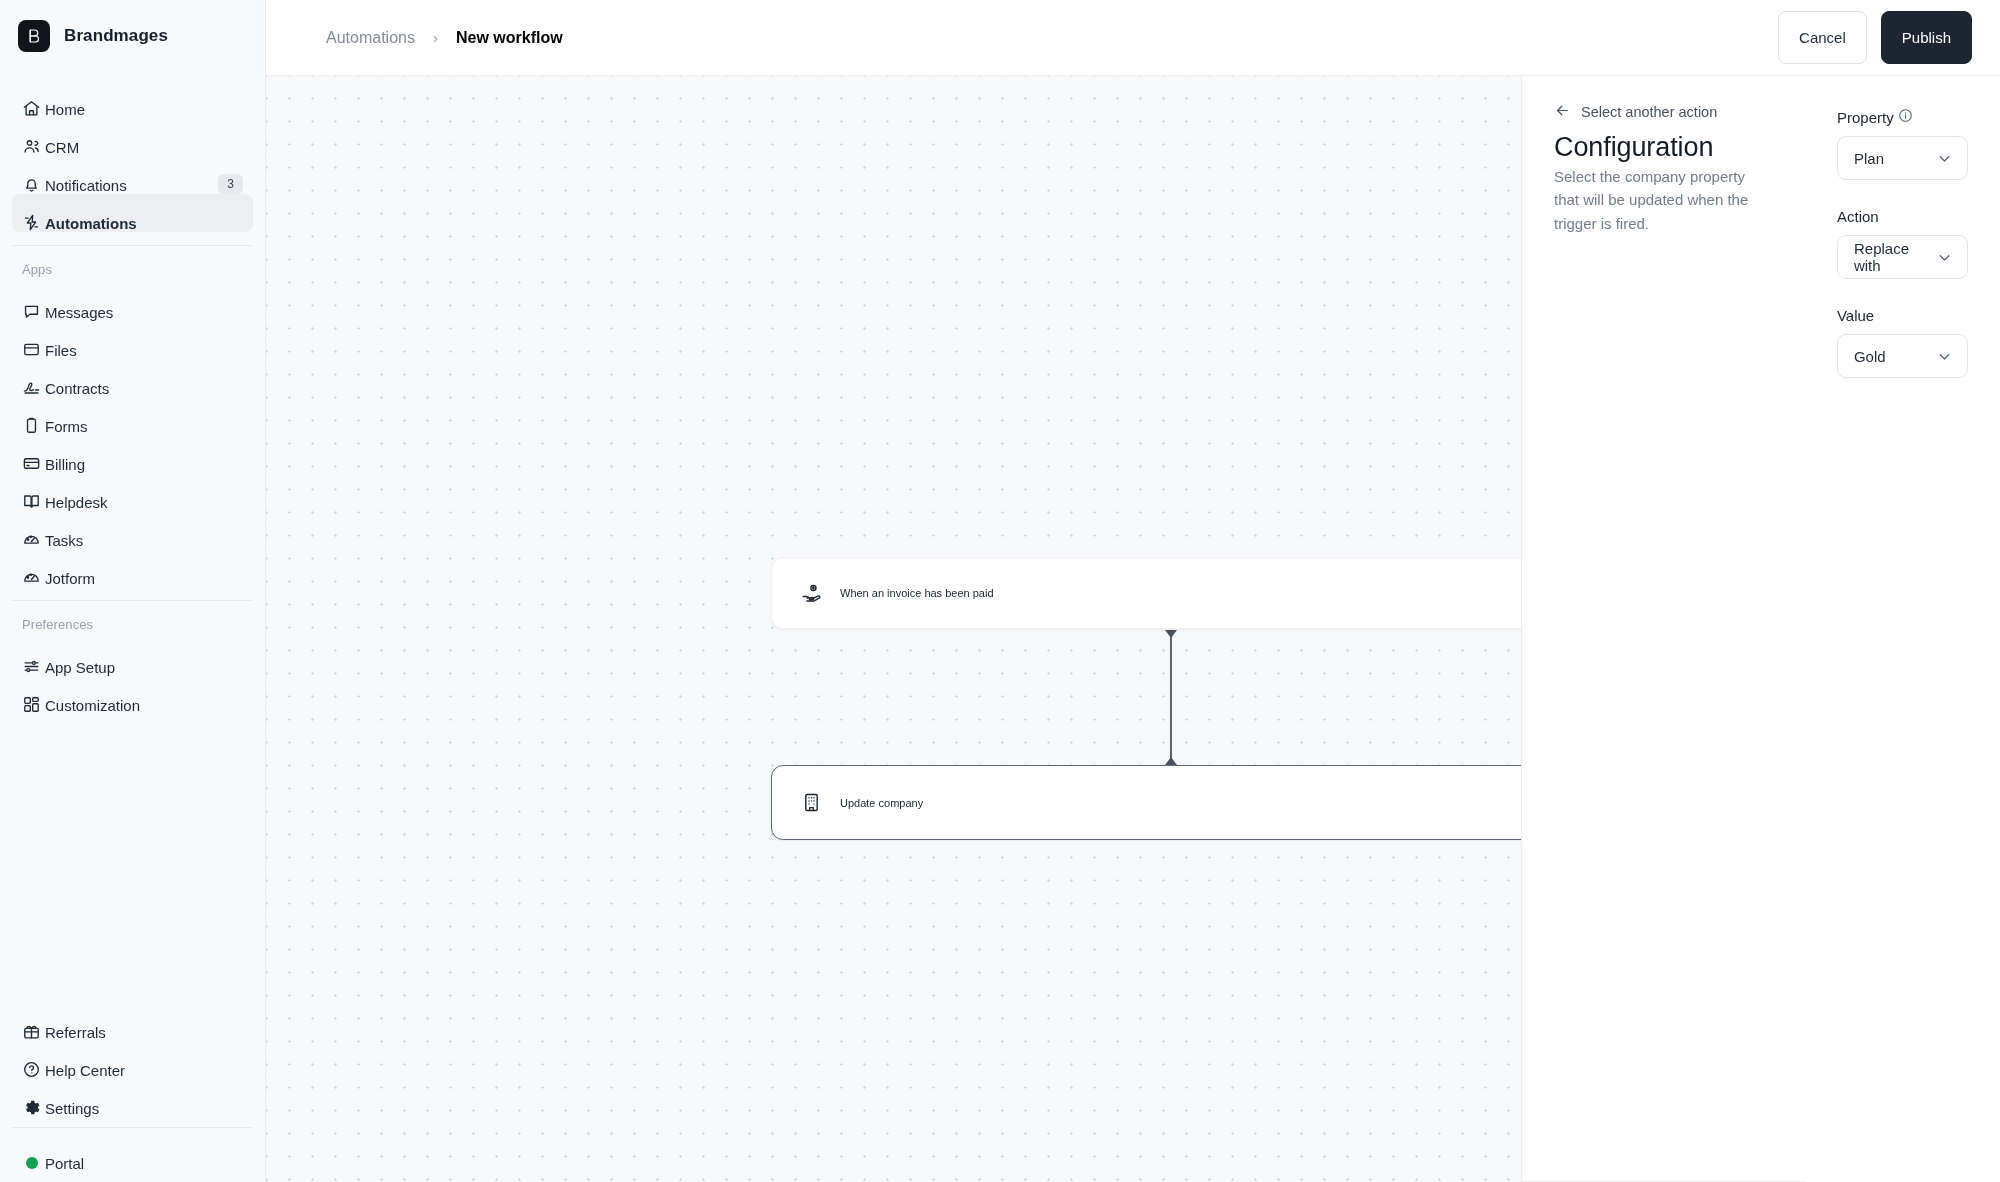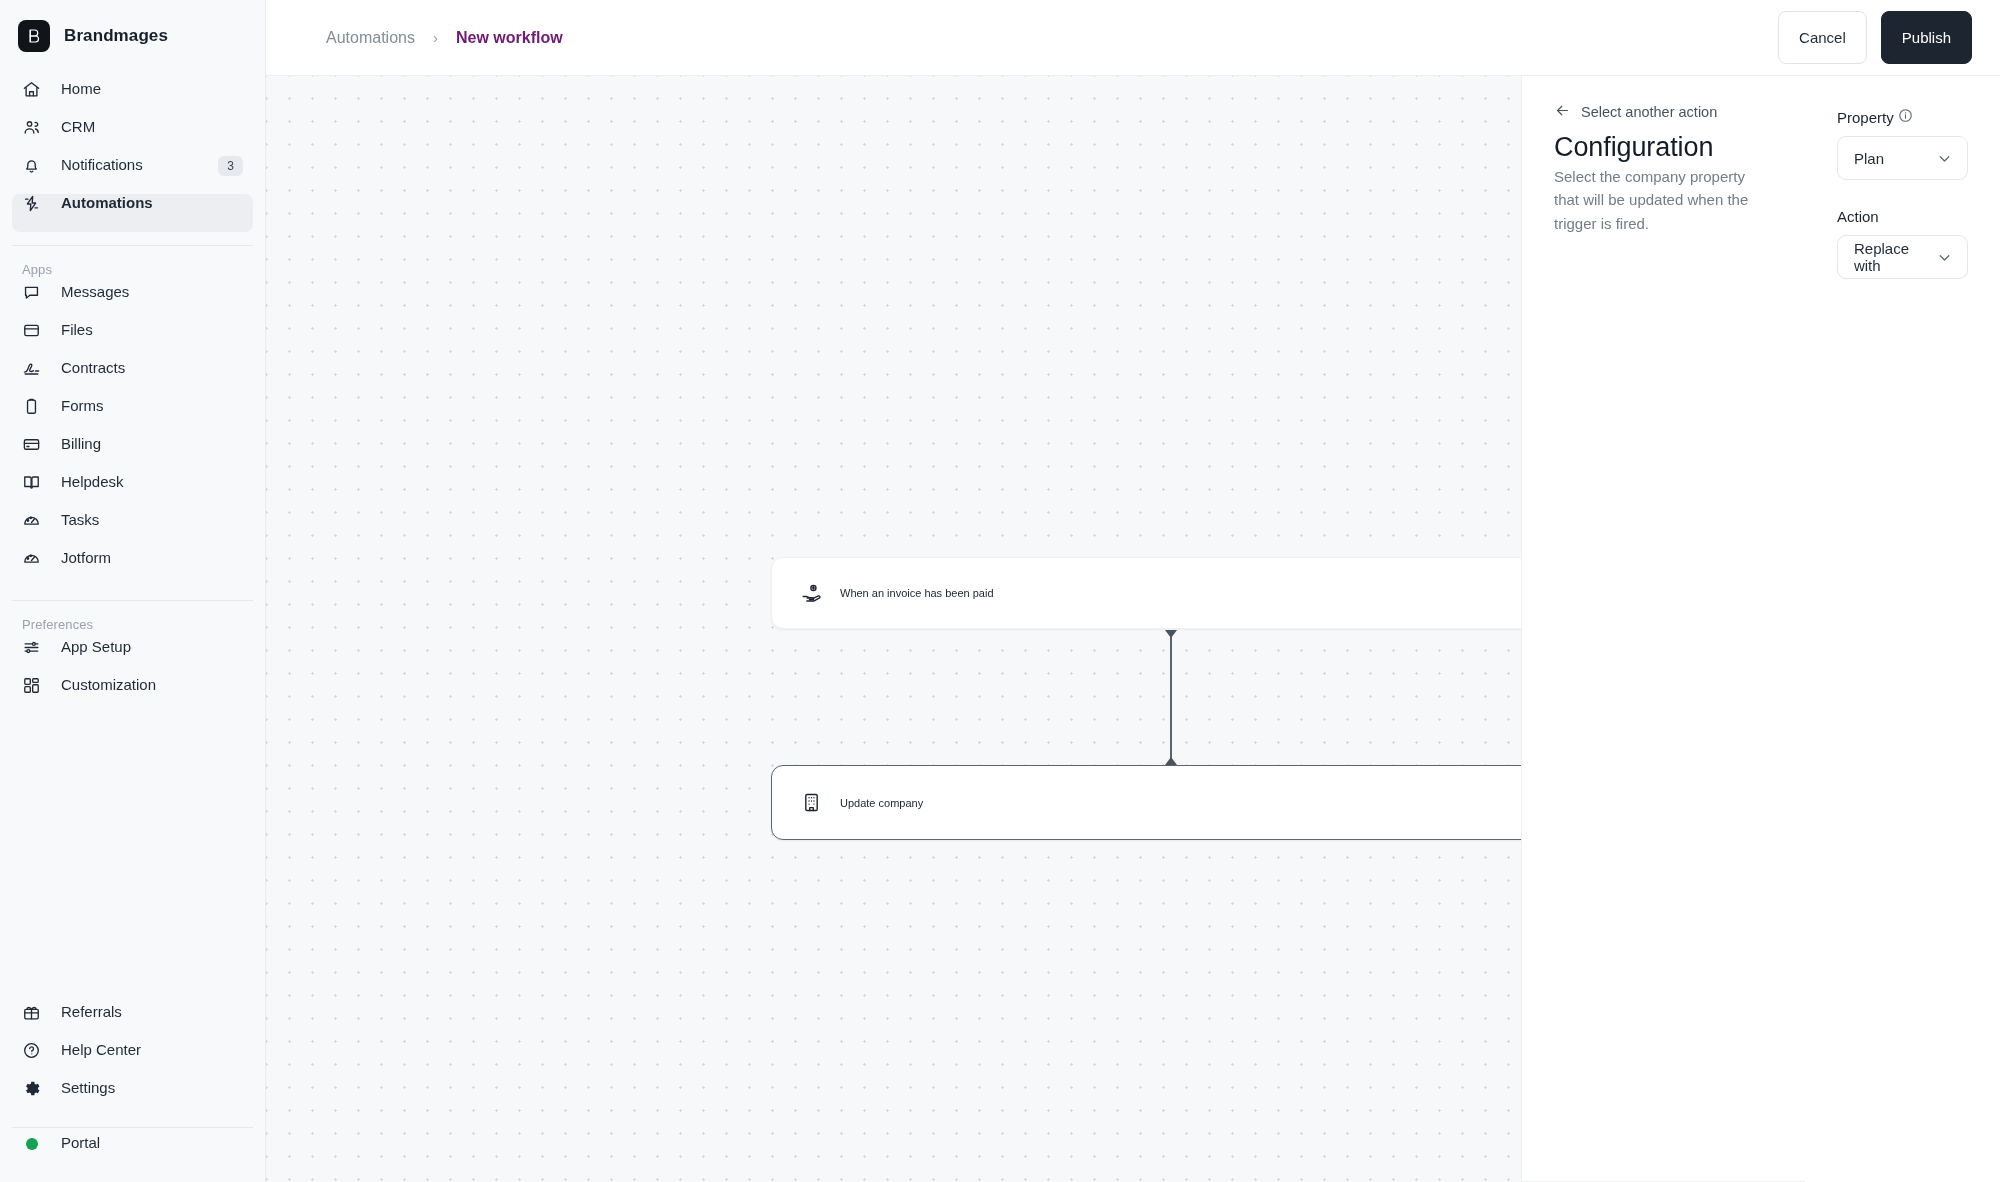--- a/index.html
+++ b/index.html
@@ -30,21 +30,21 @@
     background: #111418;
     display: flex; align-items: center; justify-content: center;
     flex: 0 0 32px;
   }
   .brand-name {
     font-size: 17px; font-weight: 700; color: #16202c; letter-spacing: .1px;
   }
 
   .nav { padding: 8px 12px 0 12px; }
   .nav-item {
-    display: flex; align-items: flex-start; gap: 20px;
+    display: flex; align-items: flex-end; gap: 4px;
     height: 38px; padding: 0 10px;
     border-radius: 8px; cursor: pointer;
     color: #1f2a37; font-size: 15px;
     position: relative;
   }
   .nav-item.active { background: #eceef2; font-weight: 600; }
   .nav-item .ico { width: 19px; height: 19px; flex: 0 0 19px; display:flex; align-items:center; justify-content:center; }
   .nav-item .ico svg { display:block; }
   .nav-label { flex: 1 1 auto; white-space: nowrap; }
   .badge {
@@ -70,21 +70,21 @@
   .topbar {
     height: 76px; flex: 0 0 76px;
     display: flex; align-items: center;
     padding: 0 28px 0 60px;
     background: #ffffff;
     border-bottom: 1px solid #eceef1;
   }
   .crumbs { display: flex; align-items: center; gap: 18px; }
   .crumb-root { font-size: 16px; color: #838c97; cursor: pointer; }
   .crumb-sep { color: #9aa2ad; font-size: 15px; }
-  .crumb-current { font-size: 16px; color: #701a75; font-weight: 600; }
+  .crumb-current { font-size: 16px; color: #000000; font-weight: 600; }
   .top-actions { margin-left: auto; display: flex; gap: 14px; align-items: center; }
   .btn {
     font-size: 15px; border-radius: 8px; cursor: pointer;
     height: 53px; padding: 0 20px;
     display: flex; align-items: center; justify-content: center;
     font-family: inherit;
   }
   .btn-cancel { background: #fff; border: 1px solid #dfe2e7; color: #1f2a37; }
   .btn-publish { background: #1d2530; border: 1px solid #1d2530; color: #fff; font-weight: 500; }
 
@@ -476,19 +476,32 @@
             <div class="select">
               <span class="val">Replace with</span>
               <span class="chev">
                 <svg width="17" height="17" viewBox="0 0 24 24" fill="none" stroke="#5d6773" stroke-width="1.8" stroke-linecap="round" stroke-linejoin="round">
                     <path d="M6 9.5l6 6 6-6"></path>
                   </svg>
               </span>
             </div>
           </div>
 
+          <div class="field">
+            <div class="field-label">
+              <span>Value</span>
+            </div>
+            <div class="select">
+              <span class="val">Gold</span>
+              <span class="chev">
+                <svg width="17" height="17" viewBox="0 0 24 24" fill="none" stroke="#5d6773" stroke-width="1.8" stroke-linecap="round" stroke-linejoin="round">
+                    <path d="M6 9.5l6 6 6-6"></path>
+                  </svg>
+              </span>
+            </div>
+          </div>
 
         </div>
       </aside>
 
     </div>
   </div>
 </div>
 
 </body></html>

